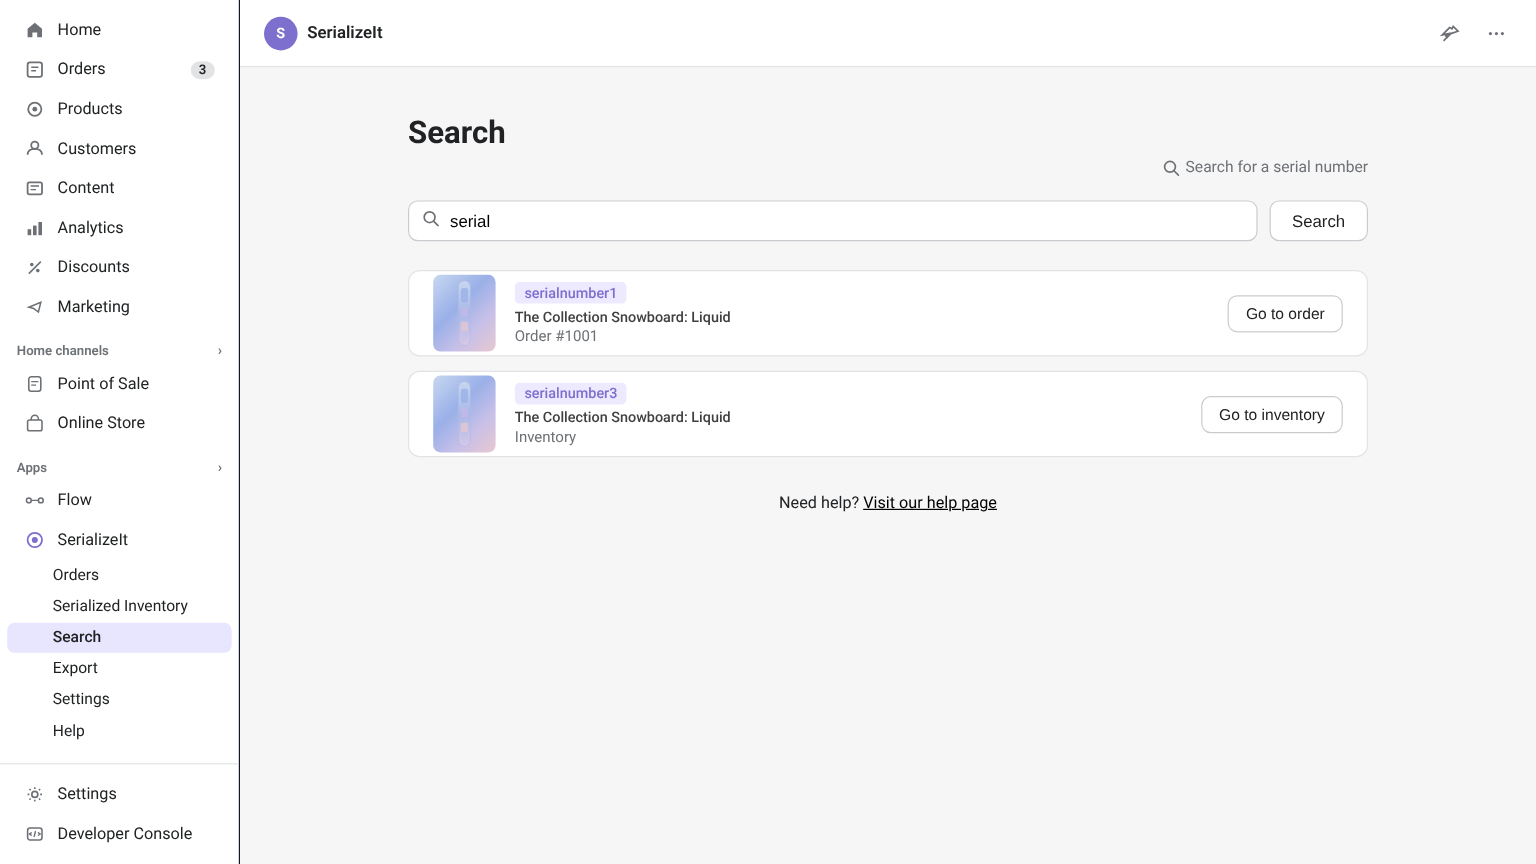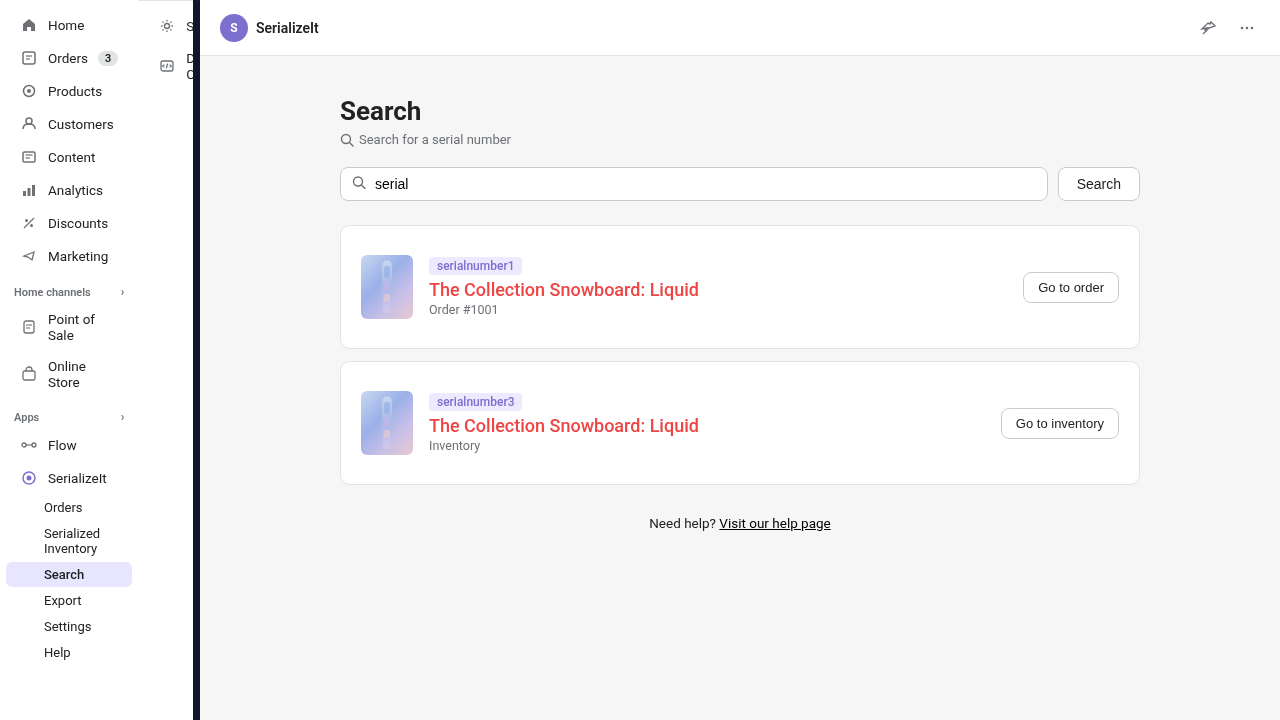--- a/index.html
+++ b/index.html
@@ -3,22 +3,23 @@
   <meta charset="utf-8">
   <style>
     * { box-sizing: border-box; margin: 0; padding: 0; }
     body { font-family: -apple-system, BlinkMacSystemFont, 'Segoe UI', Roboto, sans-serif; background: #f6f6f7; display: flex; height: 100vh; overflow: hidden; font-size: 14px; color: #202223; }
 
     
     #sidebar {
       width: 200px;
       min-width: 200px;
       background: #fff;
-      border-right: 7px solid #0f172a;
+      border-right: 1px solid #0f172a;
       display: flex;
+      flex-direction: column;
       height: 100vh;
       overflow-y: auto;
     }
 
     .sidebar-nav { padding: 8px 0; flex: 1; }
 
     .nav-item {
       display: flex; align-items: center; gap: 10px;
       padding: 7px 14px;
       cursor: pointer;
@@ -108,20 +109,21 @@
       font-weight: 700;
       margin-bottom: 6px;
       color: #202223;
     }
 
     .page-subtitle {
       font-size: 13px;
       color: #6d7175;
       display: flex; align-items: center; gap: 5px;
       margin-bottom: 20px;
+      justify-content: flex-end;
     }
 
     .search-row {
       display: flex; gap: 10px;
       margin-bottom: 24px;
     }
 
     .search-input-wrap {
       flex: 1;
       position: relative;
@@ -153,21 +155,21 @@
       cursor: pointer;
       color: #202223;
       font-weight: 500;
     }
 
     
     .result-card {
       background: #fff;
       border: 1px solid #e1e3e5;
       border-radius: 10px;
-      padding: 29px 20px;
+      padding: 3px 20px;
       display: flex;
       align-items: center;
       gap: 16px;
       margin-bottom: 12px;
     }
 
     .product-img {
       width: 52px; height: 64px;
       background: linear-gradient(135deg, #c8d8f0 0%, #9ab0e8 40%, #c8c0e8 70%, #e8c8d0 100%);
       border-radius: 6px;
@@ -184,23 +186,23 @@
       background: #ede9ff;
       color: #7c6fcd;
       border-radius: 4px;
       padding: 2px 8px;
       font-size: 12px;
       font-weight: 500;
       margin-bottom: 4px;
     }
 
     .product-name {
-      font-size: 18px;
+      font-size: 12px;
       font-weight: 500;
-      color: #ef4444;
+      color: #404040;
       margin-bottom: 2px;
     }
 
     .result-meta {
       font-size: 12.5px;
       color: #6d7175;
     }
 
     .result-action {
       padding: 7px 14px;

